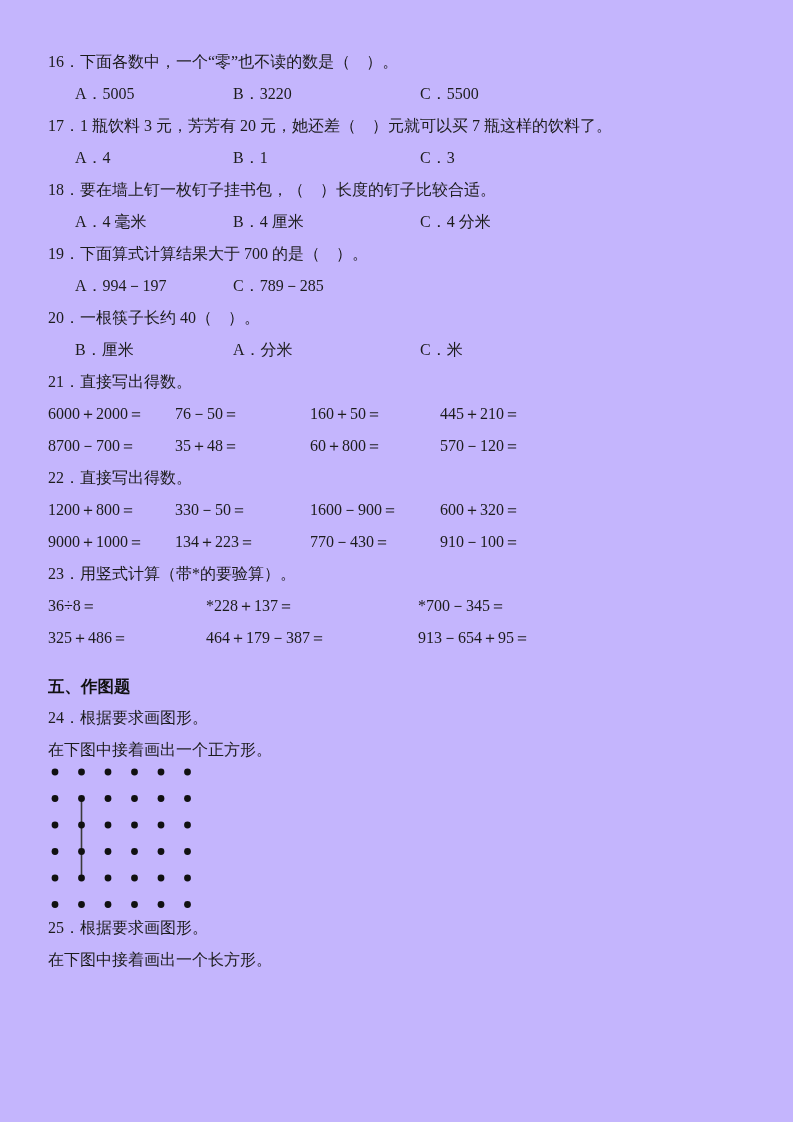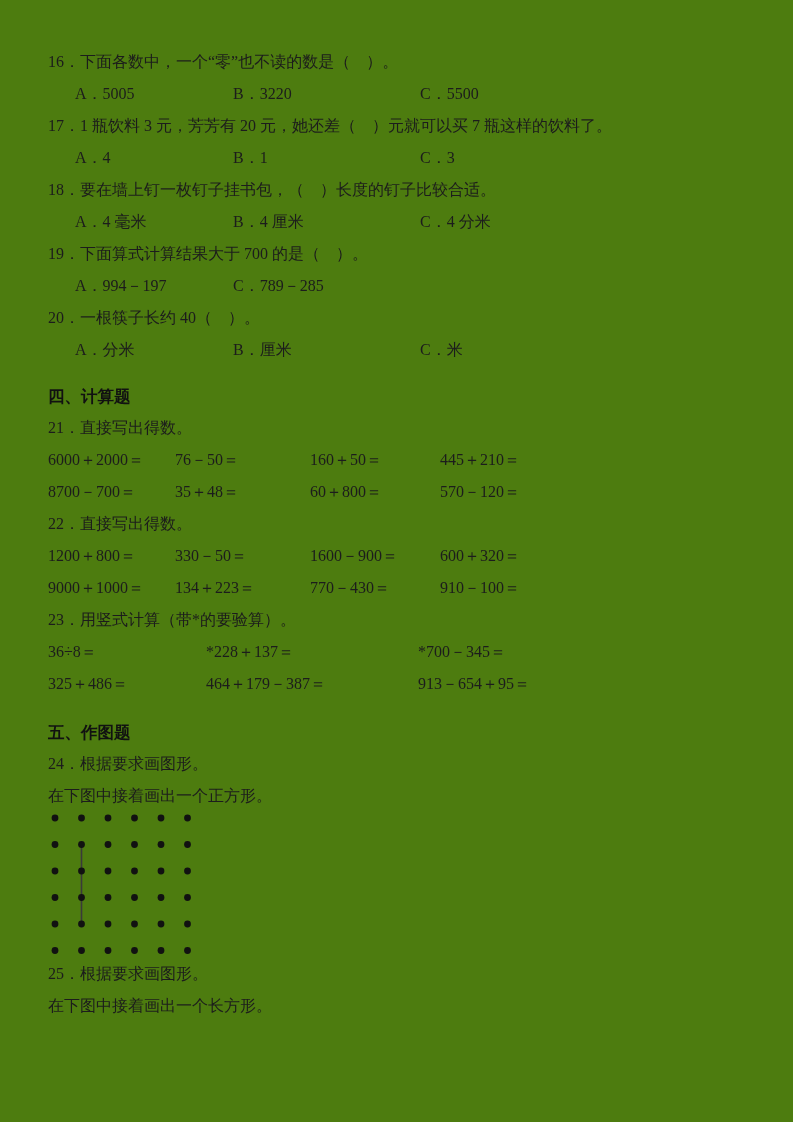--- a/index.html
+++ b/index.html
@@ -1,21 +1,21 @@
 <!DOCTYPE html>
 <html><head>
 <meta charset="utf-8">
 <style>
   html, body { margin: 0; padding: 0; background: #ffffff; }
   .page {
     position: relative;
     width: 793px;
     height: 1122px;
     margin: 0 auto;
-    background: #4d7c0f;
+    background: #c4b5fd;
     box-sizing: border-box;
     padding: 46px 48px 0 48px;
     font-family: "Liberation Serif", "DejaVu Serif", serif;
     font-size: 16px;
     color: #1c1c1c;
     overflow: hidden;
   }
   .line {
     margin: 0;
     height: 32px;
@@ -86,26 +86,25 @@
   </div>
 
   <p class="line">19．下面算式计算结果大于 700 的是（　）。</p>
   <div class="opts">
     <span>A．994－197</span>
     <span>C．789－285</span>
   </div>
 
   <p class="line">20．一根筷子长约 40（　）。</p>
   <div class="opts">
+    <span>B．厘米</span>
     <span>A．分米</span>
-    <span>B．厘米</span>
     <span>C．米</span>
   </div>
 
-  <h2 class="sec">四、计算题</h2>
 
   <p class="line">21．直接写出得数。</p>
   <div class="row4">
     <span>6000＋2000＝</span>
     <span>76－50＝</span>
     <span>160＋50＝</span>
     <span>445＋210＝</span>
   </div>
   <div class="row4">
     <span>8700－700＝</span>

